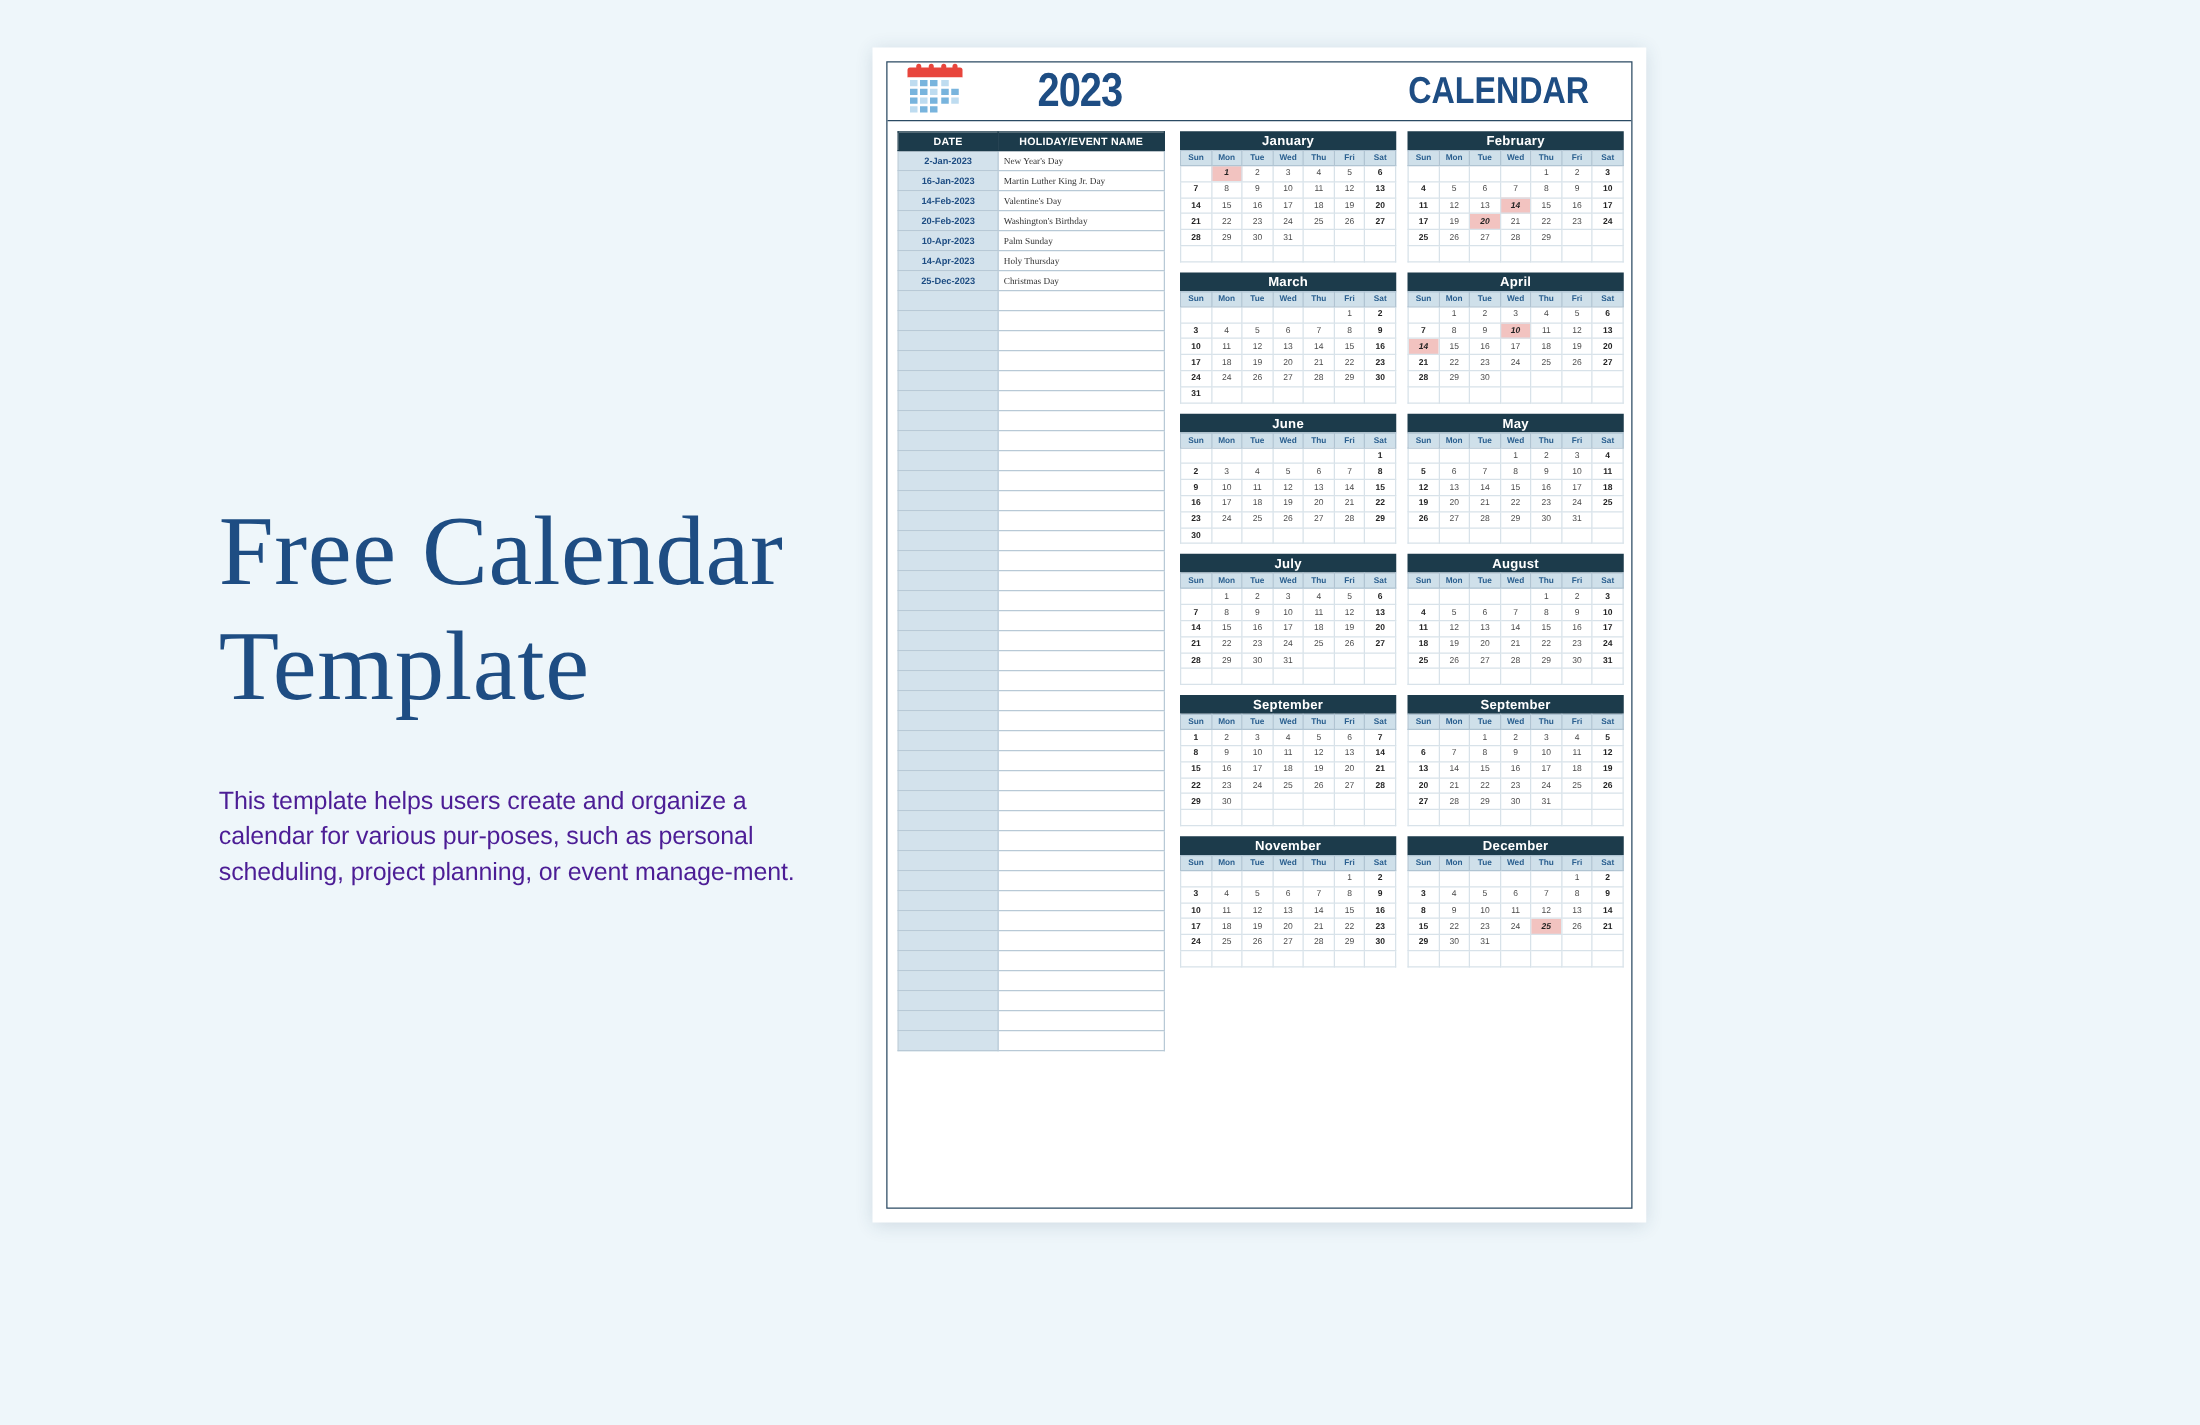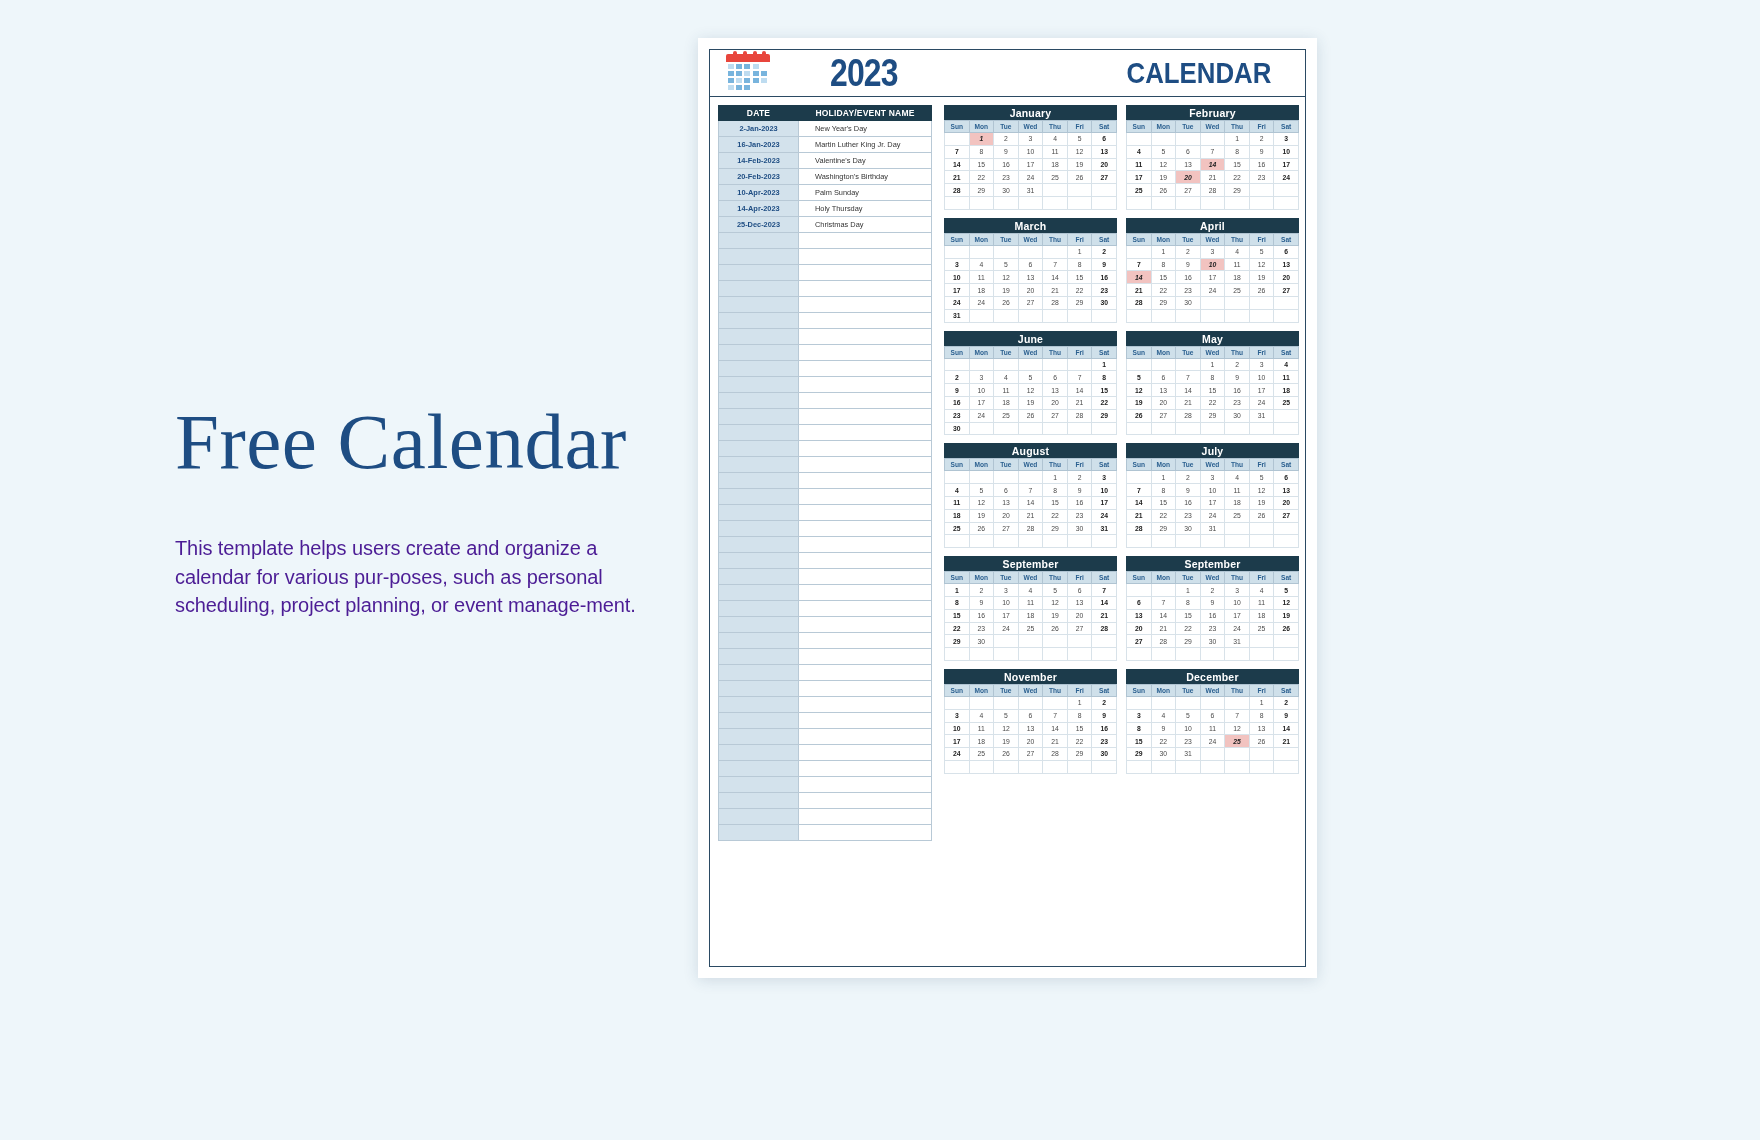--- a/index.html
+++ b/index.html
@@ -82,21 +82,21 @@
   
   .events { width: 214px; flex: 0 0 214px; }
   table.evt { border-collapse: collapse; width: 100%; table-layout: fixed; border-radius: 10px; }
   table.evt th {
     background: #1c3b4b; color: #fff; font-size: 8.5px; font-weight: 700;
     height: 15px; letter-spacing: 0.2px; border: 1px solid #1c3b4b;
   }
   table.evt th.c1 { width: 80px; }
   table.evt td { height: 16px; border: 1px solid #b8c9d6; font-size: 7.4px; }
   table.evt td.date { background: #d3e2ec; color: #1e4d83; font-weight: 700; text-align: center; }
-  table.evt td.name { background: #fff; color: #333; padding-left: 16px; }
+  table.evt td.name { background: #fff; color: #333; padding-left: 4px; font-family: Liberation Serif, serif; }
 
   
   .months {
     flex: 1 1 auto;
     display: grid;
     grid-template-columns: 1fr 1fr;
     gap: 8px 9px;
     padding-left: 12px;
     align-content: start;
   }
@@ -119,20 +119,21 @@
   table.mt td.hl { background: #f2c3c0; font-weight: 700; font-style: italic; color: #222; }
 </style>
 </head>
 <body>
 
 <div class="page">
 
   <div class="promo">
     <div class="promo-title">
       <div>Free Calendar</div>
+      <div>Template</div>
     </div>
     <div class="promo-desc">This template helps users create and organize a calendar for various pur-poses, such as personal scheduling, project planning, or event manage-ment.</div>
   </div>
 
   <div class="sheet">
     <div class="sheet-inner">
 
       <div class="hdr">
         <div class="cal-icon">
           <div class="top"></div>
@@ -786,36 +787,108 @@
                     <td></td>
                     <td></td>
                     <td></td>
                     <td></td>
                     <td class="sat"></td>
                   </tr>
                 </tbody>
               </table>
             </div>
             <div class="month">
-              <div class="month-name">August</div>
+              <div class="month-name">July</div>
               <table class="mt">
                 <thead>
                   <tr>
                     <th>Sun</th>
                     <th>Mon</th>
                     <th>Tue</th>
                     <th>Wed</th>
                     <th>Thu</th>
                     <th>Fri</th>
                     <th>Sat</th>
                   </tr>
                 </thead>
                 <tbody>
                   <tr>
                     <td class="sun"></td>
+                    <td>1</td>
+                    <td>2</td>
+                    <td>3</td>
+                    <td>4</td>
+                    <td>5</td>
+                    <td class="sat">6</td>
+                  </tr>
+                  <tr>
+                    <td class="sun">7</td>
+                    <td>8</td>
+                    <td>9</td>
+                    <td>10</td>
+                    <td>11</td>
+                    <td>12</td>
+                    <td class="sat">13</td>
+                  </tr>
+                  <tr>
+                    <td class="sun">14</td>
+                    <td>15</td>
+                    <td>16</td>
+                    <td>17</td>
+                    <td>18</td>
+                    <td>19</td>
+                    <td class="sat">20</td>
+                  </tr>
+                  <tr>
+                    <td class="sun">21</td>
+                    <td>22</td>
+                    <td>23</td>
+                    <td>24</td>
+                    <td>25</td>
+                    <td>26</td>
+                    <td class="sat">27</td>
+                  </tr>
+                  <tr>
+                    <td class="sun">28</td>
+                    <td>29</td>
+                    <td>30</td>
+                    <td>31</td>
+                    <td></td>
+                    <td></td>
+                    <td class="sat"></td>
+                  </tr>
+                  <tr>
+                    <td class="sun"></td>
+                    <td></td>
+                    <td></td>
+                    <td></td>
+                    <td></td>
+                    <td></td>
+                    <td class="sat"></td>
+                  </tr>
+                </tbody>
+              </table>
+            </div>
+            <div class="month">
+              <div class="month-name">August</div>
+              <table class="mt">
+                <thead>
+                  <tr>
+                    <th>Sun</th>
+                    <th>Mon</th>
+                    <th>Tue</th>
+                    <th>Wed</th>
+                    <th>Thu</th>
+                    <th>Fri</th>
+                    <th>Sat</th>
+                  </tr>
+                </thead>
+                <tbody>
+                  <tr>
+                    <td class="sun"></td>
                     <td></td>
                     <td></td>
                     <td></td>
                     <td>1</td>
                     <td>2</td>
                     <td class="sat">3</td>
                   </tr>
                   <tr>
                     <td class="sun">4</td>
                     <td>5</td>
@@ -858,75 +931,75 @@
                     <td></td>
                     <td></td>
                     <td></td>
                     <td></td>
                     <td class="sat"></td>
                   </tr>
                 </tbody>
               </table>
             </div>
             <div class="month">
-              <div class="month-name">July</div>
+              <div class="month-name">September</div>
               <table class="mt">
                 <thead>
                   <tr>
                     <th>Sun</th>
                     <th>Mon</th>
                     <th>Tue</th>
                     <th>Wed</th>
                     <th>Thu</th>
                     <th>Fri</th>
                     <th>Sat</th>
                   </tr>
                 </thead>
                 <tbody>
                   <tr>
-                    <td class="sun"></td>
-                    <td>1</td>
+                    <td class="sun">1</td>
                     <td>2</td>
                     <td>3</td>
                     <td>4</td>
                     <td>5</td>
-                    <td class="sat">6</td>
-                  </tr>
-                  <tr>
-                    <td class="sun">7</td>
-                    <td>8</td>
+                    <td>6</td>
+                    <td class="sat">7</td>
+                  </tr>
+                  <tr>
+                    <td class="sun">8</td>
                     <td>9</td>
                     <td>10</td>
                     <td>11</td>
                     <td>12</td>
-                    <td class="sat">13</td>
-                  </tr>
-                  <tr>
-                    <td class="sun">14</td>
-                    <td>15</td>
+                    <td>13</td>
+                    <td class="sat">14</td>
+                  </tr>
+                  <tr>
+                    <td class="sun">15</td>
                     <td>16</td>
                     <td>17</td>
                     <td>18</td>
                     <td>19</td>
-                    <td class="sat">20</td>
-                  </tr>
-                  <tr>
-                    <td class="sun">21</td>
-                    <td>22</td>
+                    <td>20</td>
+                    <td class="sat">21</td>
+                  </tr>
+                  <tr>
+                    <td class="sun">22</td>
                     <td>23</td>
                     <td>24</td>
                     <td>25</td>
                     <td>26</td>
-                    <td class="sat">27</td>
-                  </tr>
-                  <tr>
-                    <td class="sun">28</td>
-                    <td>29</td>
+                    <td>27</td>
+                    <td class="sat">28</td>
+                  </tr>
+                  <tr>
+                    <td class="sun">29</td>
                     <td>30</td>
-                    <td>31</td>
+                    <td></td>
+                    <td></td>
                     <td></td>
                     <td></td>
                     <td class="sat"></td>
                   </tr>
                   <tr>
                     <td class="sun"></td>
                     <td></td>
                     <td></td>
                     <td></td>
                     <td></td>
@@ -945,264 +1018,192 @@
                     <th>Mon</th>
                     <th>Tue</th>
                     <th>Wed</th>
                     <th>Thu</th>
                     <th>Fri</th>
                     <th>Sat</th>
                   </tr>
                 </thead>
                 <tbody>
                   <tr>
-                    <td class="sun">1</td>
+                    <td class="sun"></td>
+                    <td></td>
+                    <td>1</td>
                     <td>2</td>
                     <td>3</td>
                     <td>4</td>
+                    <td class="sat">5</td>
+                  </tr>
+                  <tr>
+                    <td class="sun">6</td>
+                    <td>7</td>
+                    <td>8</td>
+                    <td>9</td>
+                    <td>10</td>
+                    <td>11</td>
+                    <td class="sat">12</td>
+                  </tr>
+                  <tr>
+                    <td class="sun">13</td>
+                    <td>14</td>
+                    <td>15</td>
+                    <td>16</td>
+                    <td>17</td>
+                    <td>18</td>
+                    <td class="sat">19</td>
+                  </tr>
+                  <tr>
+                    <td class="sun">20</td>
+                    <td>21</td>
+                    <td>22</td>
+                    <td>23</td>
+                    <td>24</td>
+                    <td>25</td>
+                    <td class="sat">26</td>
+                  </tr>
+                  <tr>
+                    <td class="sun">27</td>
+                    <td>28</td>
+                    <td>29</td>
+                    <td>30</td>
+                    <td>31</td>
+                    <td></td>
+                    <td class="sat"></td>
+                  </tr>
+                  <tr>
+                    <td class="sun"></td>
+                    <td></td>
+                    <td></td>
+                    <td></td>
+                    <td></td>
+                    <td></td>
+                    <td class="sat"></td>
+                  </tr>
+                </tbody>
+              </table>
+            </div>
+            <div class="month">
+              <div class="month-name">November</div>
+              <table class="mt">
+                <thead>
+                  <tr>
+                    <th>Sun</th>
+                    <th>Mon</th>
+                    <th>Tue</th>
+                    <th>Wed</th>
+                    <th>Thu</th>
+                    <th>Fri</th>
+                    <th>Sat</th>
+                  </tr>
+                </thead>
+                <tbody>
+                  <tr>
+                    <td class="sun"></td>
+                    <td></td>
+                    <td></td>
+                    <td></td>
+                    <td></td>
+                    <td>1</td>
+                    <td class="sat">2</td>
+                  </tr>
+                  <tr>
+                    <td class="sun">3</td>
+                    <td>4</td>
                     <td>5</td>
                     <td>6</td>
-                    <td class="sat">7</td>
+                    <td>7</td>
+                    <td>8</td>
+                    <td class="sat">9</td>
+                  </tr>
+                  <tr>
+                    <td class="sun">10</td>
+                    <td>11</td>
+                    <td>12</td>
+                    <td>13</td>
+                    <td>14</td>
+                    <td>15</td>
+                    <td class="sat">16</td>
+                  </tr>
+                  <tr>
+                    <td class="sun">17</td>
+                    <td>18</td>
+                    <td>19</td>
+                    <td>20</td>
+                    <td>21</td>
+                    <td>22</td>
+                    <td class="sat">23</td>
+                  </tr>
+                  <tr>
+                    <td class="sun">24</td>
+                    <td>25</td>
+                    <td>26</td>
+                    <td>27</td>
+                    <td>28</td>
+                    <td>29</td>
+                    <td class="sat">30</td>
+                  </tr>
+                  <tr>
+                    <td class="sun"></td>
+                    <td></td>
+                    <td></td>
+                    <td></td>
+                    <td></td>
+                    <td></td>
+                    <td class="sat"></td>
+                  </tr>
+                </tbody>
+              </table>
+            </div>
+            <div class="month">
+              <div class="month-name">December</div>
+              <table class="mt">
+                <thead>
+                  <tr>
+                    <th>Sun</th>
+                    <th>Mon</th>
+                    <th>Tue</th>
+                    <th>Wed</th>
+                    <th>Thu</th>
+                    <th>Fri</th>
+                    <th>Sat</th>
+                  </tr>
+                </thead>
+                <tbody>
+                  <tr>
+                    <td class="sun"></td>
+                    <td></td>
+                    <td></td>
+                    <td></td>
+                    <td></td>
+                    <td>1</td>
+                    <td class="sat">2</td>
+                  </tr>
+                  <tr>
+                    <td class="sun">3</td>
+                    <td>4</td>
+                    <td>5</td>
+                    <td>6</td>
+                    <td>7</td>
+                    <td>8</td>
+                    <td class="sat">9</td>
                   </tr>
                   <tr>
                     <td class="sun">8</td>
                     <td>9</td>
                     <td>10</td>
                     <td>11</td>
                     <td>12</td>
                     <td>13</td>
                     <td class="sat">14</td>
                   </tr>
                   <tr>
                     <td class="sun">15</td>
-                    <td>16</td>
-                    <td>17</td>
-                    <td>18</td>
-                    <td>19</td>
-                    <td>20</td>
-                    <td class="sat">21</td>
-                  </tr>
-                  <tr>
-                    <td class="sun">22</td>
-                    <td>23</td>
-                    <td>24</td>
-                    <td>25</td>
-                    <td>26</td>
-                    <td>27</td>
-                    <td class="sat">28</td>
-                  </tr>
-                  <tr>
-                    <td class="sun">29</td>
-                    <td>30</td>
-                    <td></td>
-                    <td></td>
-                    <td></td>
-                    <td></td>
-                    <td class="sat"></td>
-                  </tr>
-                  <tr>
-                    <td class="sun"></td>
-                    <td></td>
-                    <td></td>
-                    <td></td>
-                    <td></td>
-                    <td></td>
-                    <td class="sat"></td>
-                  </tr>
-                </tbody>
-              </table>
-            </div>
-            <div class="month">
-              <div class="month-name">September</div>
-              <table class="mt">
-                <thead>
-                  <tr>
-                    <th>Sun</th>
-                    <th>Mon</th>
-                    <th>Tue</th>
-                    <th>Wed</th>
-                    <th>Thu</th>
-                    <th>Fri</th>
-                    <th>Sat</th>
-                  </tr>
-                </thead>
-                <tbody>
-                  <tr>
-                    <td class="sun"></td>
-                    <td></td>
-                    <td>1</td>
-                    <td>2</td>
-                    <td>3</td>
-                    <td>4</td>
-                    <td class="sat">5</td>
-                  </tr>
-                  <tr>
-                    <td class="sun">6</td>
-                    <td>7</td>
-                    <td>8</td>
-                    <td>9</td>
-                    <td>10</td>
-                    <td>11</td>
-                    <td class="sat">12</td>
-                  </tr>
-                  <tr>
-                    <td class="sun">13</td>
-                    <td>14</td>
-                    <td>15</td>
-                    <td>16</td>
-                    <td>17</td>
-                    <td>18</td>
-                    <td class="sat">19</td>
-                  </tr>
-                  <tr>
-                    <td class="sun">20</td>
-                    <td>21</td>
-                    <td>22</td>
-                    <td>23</td>
-                    <td>24</td>
-                    <td>25</td>
-                    <td class="sat">26</td>
-                  </tr>
-                  <tr>
-                    <td class="sun">27</td>
-                    <td>28</td>
-                    <td>29</td>
-                    <td>30</td>
-                    <td>31</td>
-                    <td></td>
-                    <td class="sat"></td>
-                  </tr>
-                  <tr>
-                    <td class="sun"></td>
-                    <td></td>
-                    <td></td>
-                    <td></td>
-                    <td></td>
-                    <td></td>
-                    <td class="sat"></td>
-                  </tr>
-                </tbody>
-              </table>
-            </div>
-            <div class="month">
-              <div class="month-name">November</div>
-              <table class="mt">
-                <thead>
-                  <tr>
-                    <th>Sun</th>
-                    <th>Mon</th>
-                    <th>Tue</th>
-                    <th>Wed</th>
-                    <th>Thu</th>
-                    <th>Fri</th>
-                    <th>Sat</th>
-                  </tr>
-                </thead>
-                <tbody>
-                  <tr>
-                    <td class="sun"></td>
-                    <td></td>
-                    <td></td>
-                    <td></td>
-                    <td></td>
-                    <td>1</td>
-                    <td class="sat">2</td>
-                  </tr>
-                  <tr>
-                    <td class="sun">3</td>
-                    <td>4</td>
-                    <td>5</td>
-                    <td>6</td>
-                    <td>7</td>
-                    <td>8</td>
-                    <td class="sat">9</td>
-                  </tr>
-                  <tr>
-                    <td class="sun">10</td>
-                    <td>11</td>
-                    <td>12</td>
-                    <td>13</td>
-                    <td>14</td>
-                    <td>15</td>
-                    <td class="sat">16</td>
-                  </tr>
-                  <tr>
-                    <td class="sun">17</td>
-                    <td>18</td>
-                    <td>19</td>
-                    <td>20</td>
-                    <td>21</td>
-                    <td>22</td>
-                    <td class="sat">23</td>
-                  </tr>
-                  <tr>
-                    <td class="sun">24</td>
-                    <td>25</td>
-                    <td>26</td>
-                    <td>27</td>
-                    <td>28</td>
-                    <td>29</td>
-                    <td class="sat">30</td>
-                  </tr>
-                  <tr>
-                    <td class="sun"></td>
-                    <td></td>
-                    <td></td>
-                    <td></td>
-                    <td></td>
-                    <td></td>
-                    <td class="sat"></td>
-                  </tr>
-                </tbody>
-              </table>
-            </div>
-            <div class="month">
-              <div class="month-name">December</div>
-              <table class="mt">
-                <thead>
-                  <tr>
-                    <th>Sun</th>
-                    <th>Mon</th>
-                    <th>Tue</th>
-                    <th>Wed</th>
-                    <th>Thu</th>
-                    <th>Fri</th>
-                    <th>Sat</th>
-                  </tr>
-                </thead>
-                <tbody>
-                  <tr>
-                    <td class="sun"></td>
-                    <td></td>
-                    <td></td>
-                    <td></td>
-                    <td></td>
-                    <td>1</td>
-                    <td class="sat">2</td>
-                  </tr>
-                  <tr>
-                    <td class="sun">3</td>
-                    <td>4</td>
-                    <td>5</td>
-                    <td>6</td>
-                    <td>7</td>
-                    <td>8</td>
-                    <td class="sat">9</td>
-                  </tr>
-                  <tr>
-                    <td class="sun">8</td>
-                    <td>9</td>
-                    <td>10</td>
-                    <td>11</td>
-                    <td>12</td>
-                    <td>13</td>
-                    <td class="sat">14</td>
-                  </tr>
-                  <tr>
-                    <td class="sun">15</td>
                     <td>22</td>
                     <td>23</td>
                     <td>24</td>
                     <td class="hl">25</td>
                     <td>26</td>
                     <td class="sat">21</td>
                   </tr>
                   <tr>
                     <td class="sun">29</td>
                     <td>30</td>

